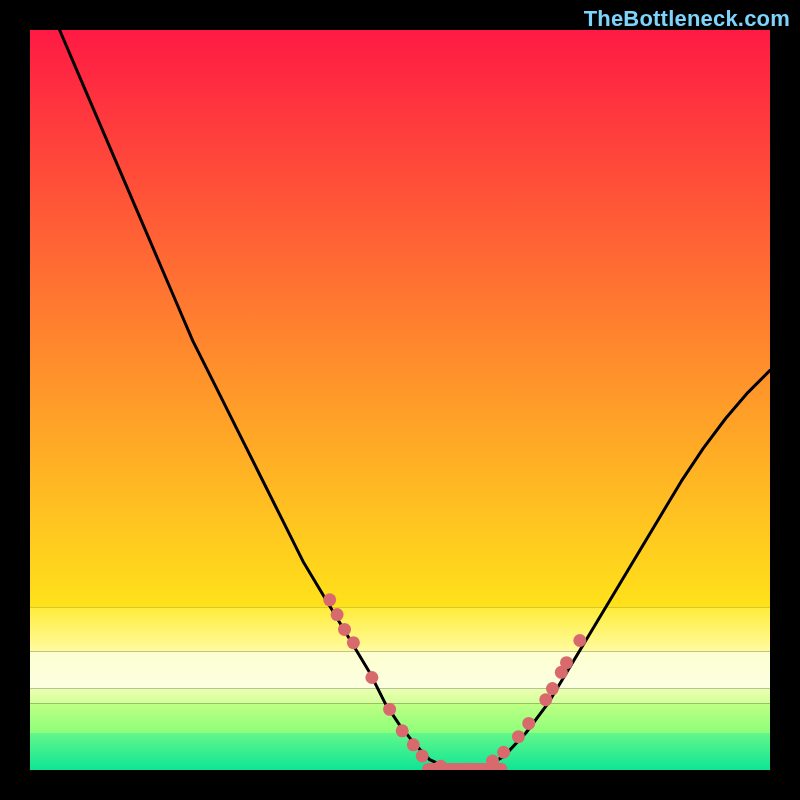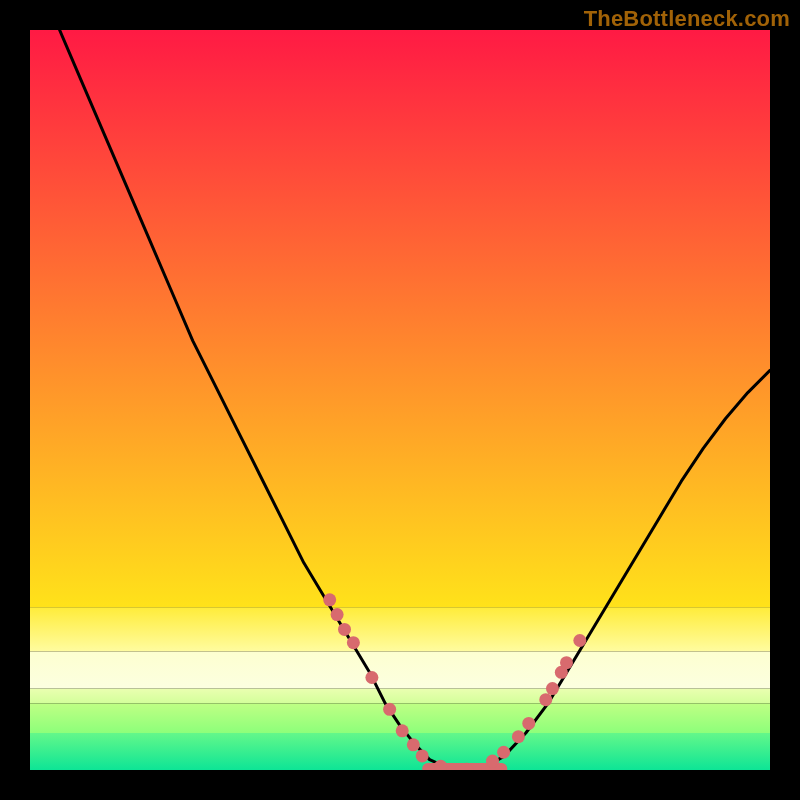--- a/index.html
+++ b/index.html
@@ -16,21 +16,21 @@
     width: 800px;
     height: 800px;
     background: #000;
   }
   .watermark {
     position: absolute;
     top: 6px;
     right: 10px;
     font-size: 22px;
     font-weight: 600;
-    color: #a16207;
+    color: #7dd3fc;
     letter-spacing: 0.2px;
     z-index: 5;
   }
   .plot-wrap {
     position: absolute;
     left: 30px;
     top: 30px;
     width: 740px;
     height: 740px;
   }

